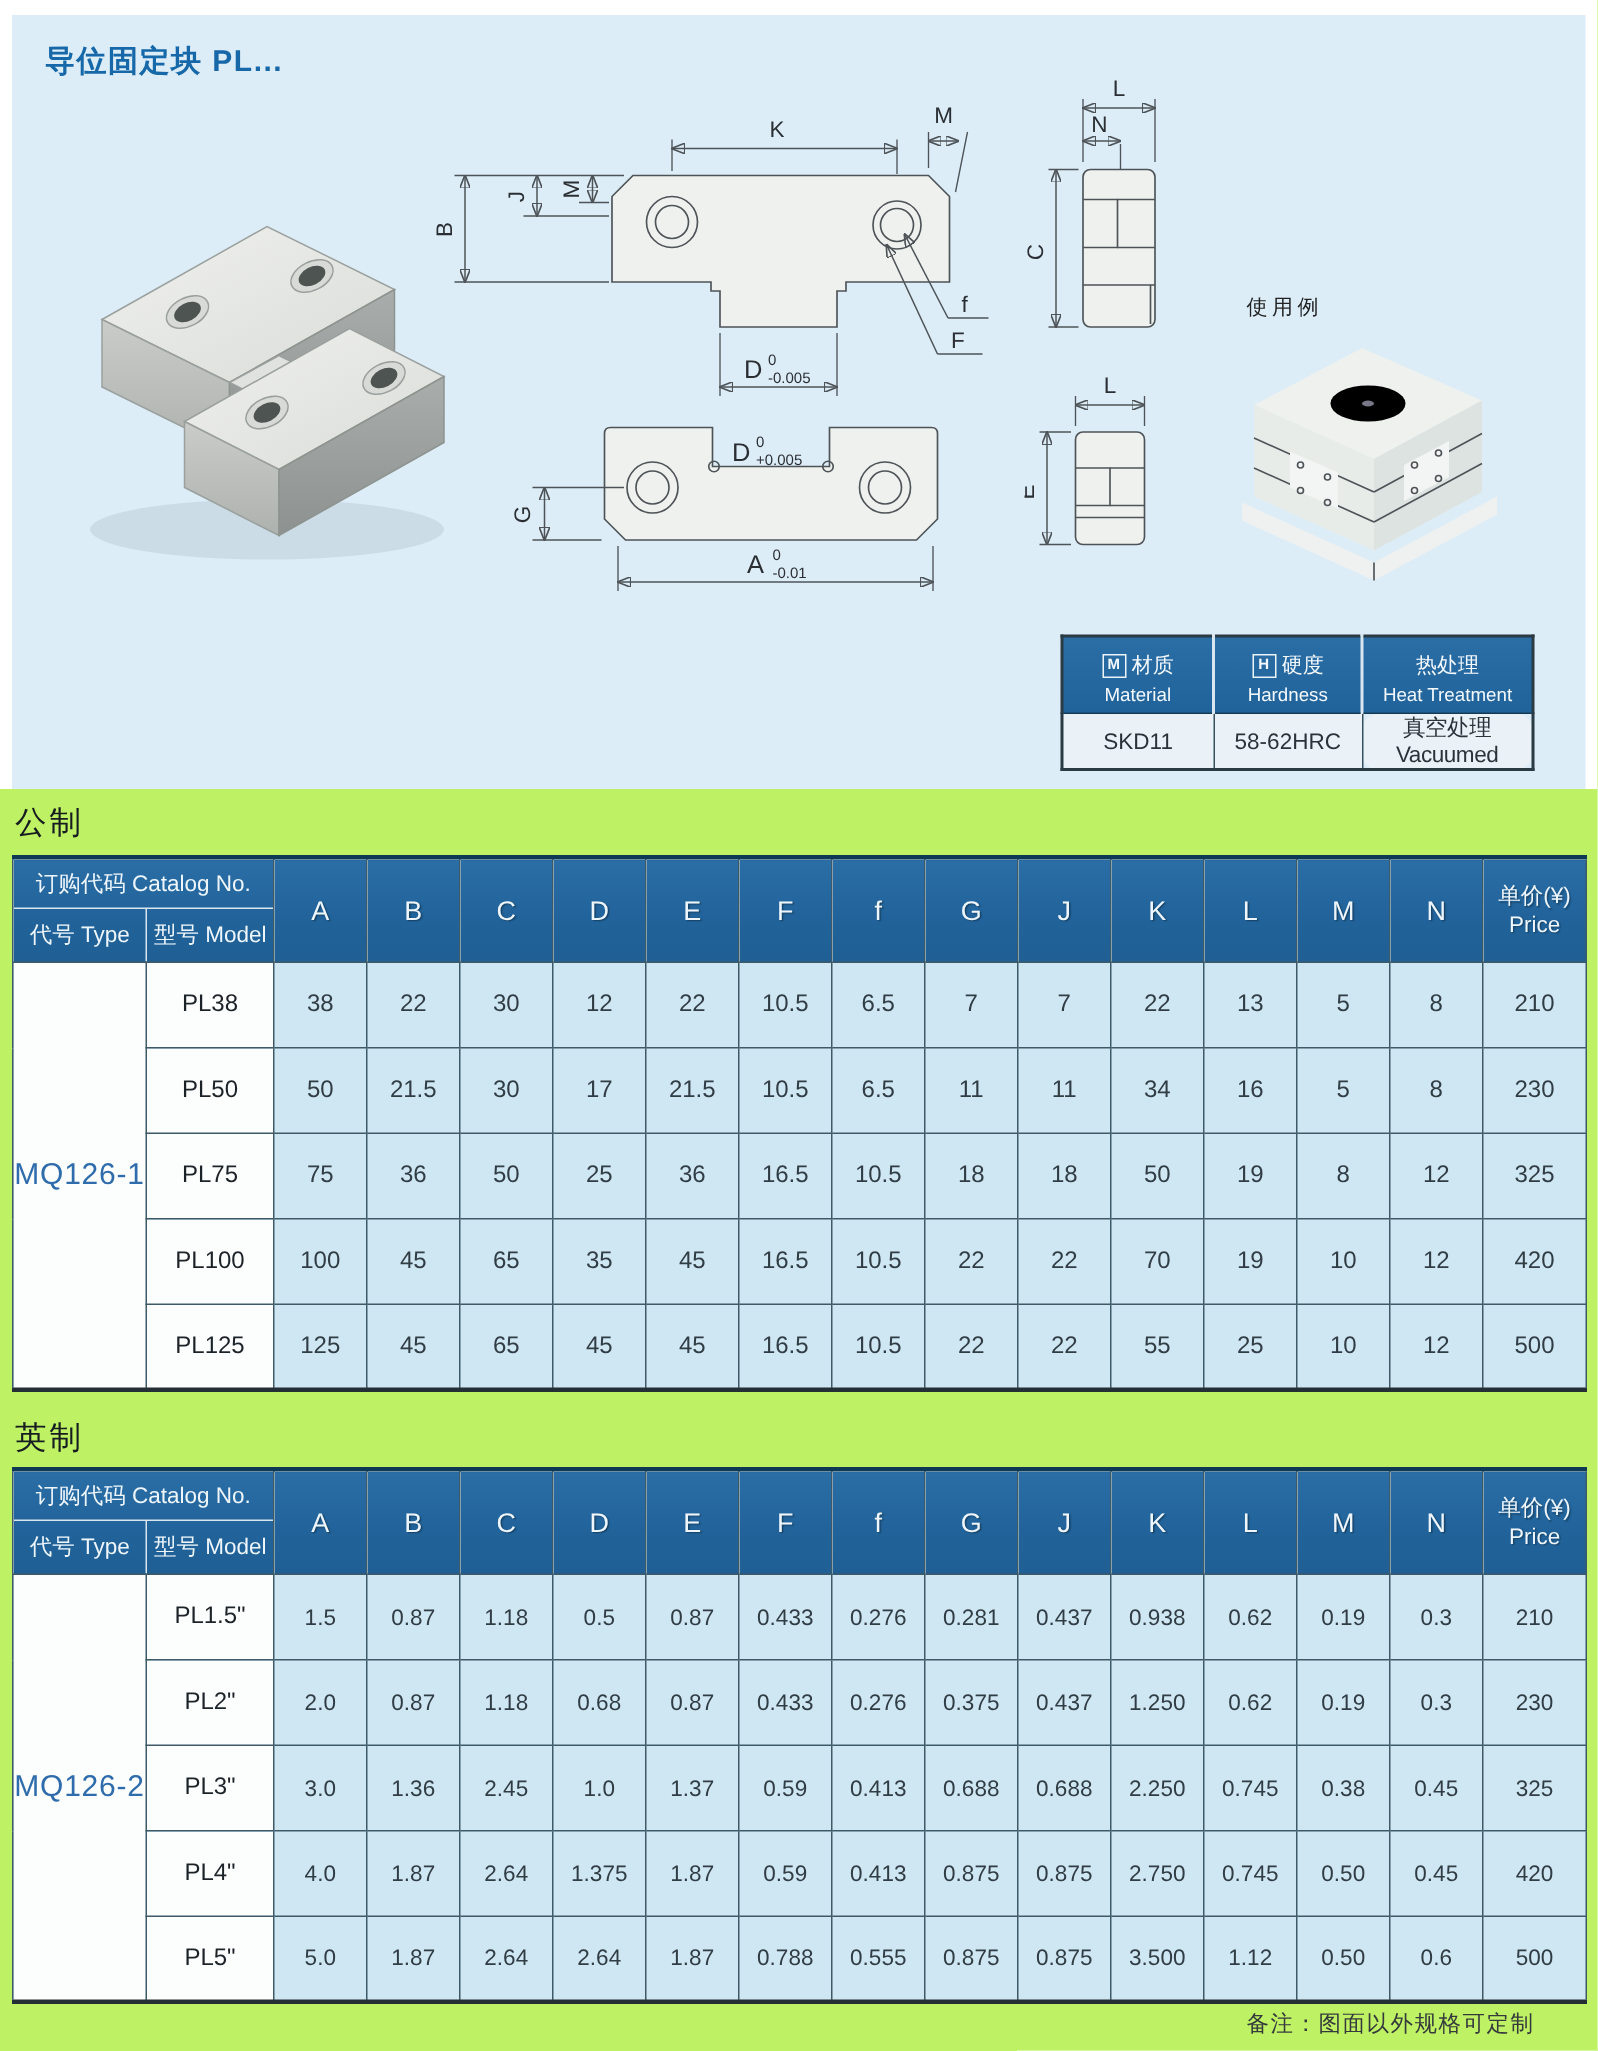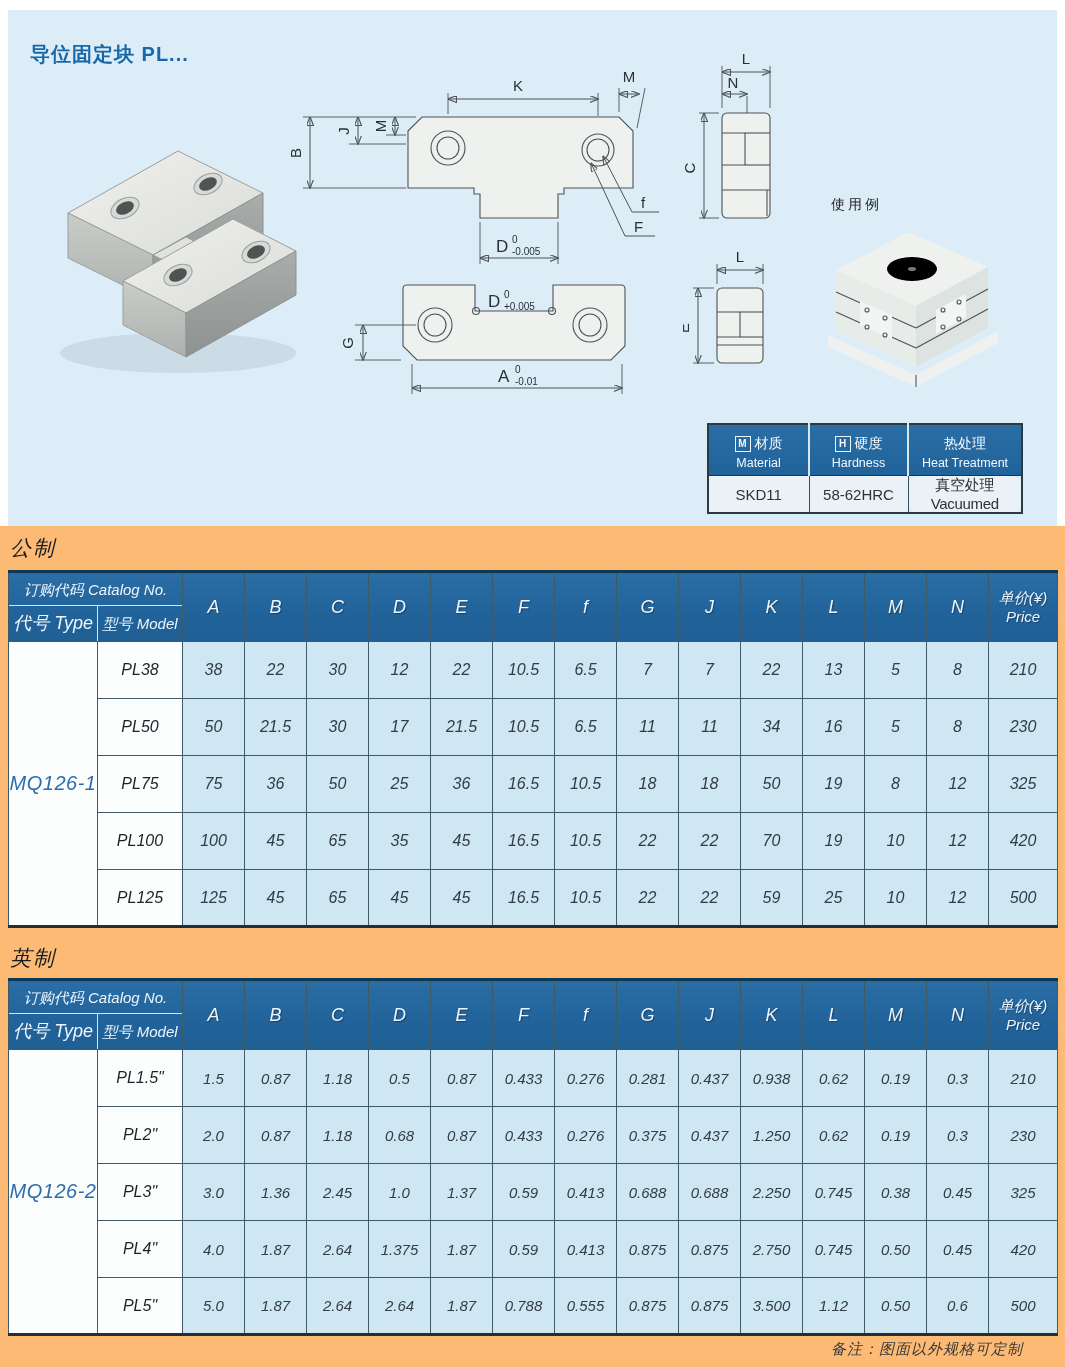--- a/index.html
+++ b/index.html
@@ -8,21 +8,21 @@
     background:#ffffff;
     font-family:"Liberation Sans","DejaVu Sans",sans-serif;
     -webkit-font-smoothing:antialiased;
   }
   
   .top-panel{
     position:absolute;left:8px;top:10px;width:1049px;height:516px;
     background:#dcedf8;
   }
   .page-title{
-    position:absolute;left:22px;top:31px;margin:0;
+    position:absolute;left:22px;top:17px;margin:0;
     font-size:20px;font-weight:bold;color:#1768a8;letter-spacing:1px;
   }
   .abs{position:absolute;}
   
   .draw line,.draw path,.draw circle,.draw rect,.draw polyline{
     stroke:#4d5357;stroke-width:1.1;fill:none;
   }
   .draw .part{fill:#eef1ee;}
   .draw .dim{stroke:#4d5357;stroke-width:1;}
   .draw .ext{stroke:#4d5357;stroke-width:0.9;}
@@ -51,22 +51,21 @@
   .mh-top{display:flex;align-items:center;justify-content:center;gap:4px;font-size:14px;height:22px;margin-top:3px;}
   .mh-en{font-size:12.5px;line-height:16px;}
   .badge{
     display:inline-block;width:14px;height:14px;line-height:14px;
     border:1.5px solid #eef5fa;font-size:10px;font-weight:bold;text-align:center;
   }
   .mat-small{font-size:12px;letter-spacing:-0.3px;border-radius:11px;}
   
   .bottom{
     position:absolute;left:0;top:526px;width:1065px;height:841px;
-    background:#fdba74;
-    font-style:italic;
+    background:#bef264;
   }
   .section-label{
     position:absolute;left:10px;margin:0;
     font-size:21px;font-weight:normal;color:#161c20;letter-spacing:2px;
   }
   
   .data-table{
     position:absolute;left:8px;width:1049px;
     border-collapse:collapse;table-layout:fixed;background:#cfe6f3;
     border-top:3px solid #0d3954;border-bottom:3px solid #242e35;
@@ -77,21 +76,21 @@
     overflow:hidden;
   }
   .data-table thead th{
     background:linear-gradient(180deg,#2b6ea6 0%,#21639a 55%,#1f5f94 100%);
     color:#eef6fc;height:68px;font-weight:normal;
   }
   .letter-th{font-size:18px;text-shadow:1px 1px 1px rgba(0,0,0,.35);}
   .catalog-th{padding:0;}
   .cat-top{height:32px;line-height:33px;font-size:15px;border-bottom:1px solid #d9e6ee;}
   .cat-bottom{display:flex;height:35px;}
-  .cat-type{flex:0 0 51%;line-height:35px;font-size:18px;border-right:1px solid #d9e6ee;}
+  .cat-type{flex:0 0 51%;line-height:35px;font-size:15px;border-right:1px solid #d9e6ee;}
   .cat-model{flex:1;line-height:35px;font-size:15px;}
   .price-th div{font-size:15px;line-height:19px;text-shadow:1px 1px 1px rgba(0,0,0,.3);}
   .data-table tbody tr{height:57px;}
   .type-cell{background:#fcfdfd;color:#2e6cac;font-size:20px;font-weight:normal;letter-spacing:0.5px;}
   .model-cell{background:#fcfdfd;color:#1c2328;font-size:16px;font-weight:normal;}
   .data-table tbody td{background:#cfe6f3;color:#313d44;font-size:16px;}
   .imp tbody td{font-size:15px;}
   .footnote{
     position:absolute;right:42px;top:814px;
     font-size:15px;color:#35393c;letter-spacing:1px;
@@ -484,21 +483,21 @@
             <th class="model-cell">PL125</th>
             <td>125</td>
             <td>45</td>
             <td>65</td>
             <td>45</td>
             <td>45</td>
             <td>16.5</td>
             <td>10.5</td>
             <td>22</td>
             <td>22</td>
-            <td>59</td>
+            <td>55</td>
             <td>25</td>
             <td>10</td>
             <td>12</td>
             <td>500</td>
           </tr>
         </tbody>
     </table>
 
     <h2 class="section-label" style="top:418px">英制</h2>
 

